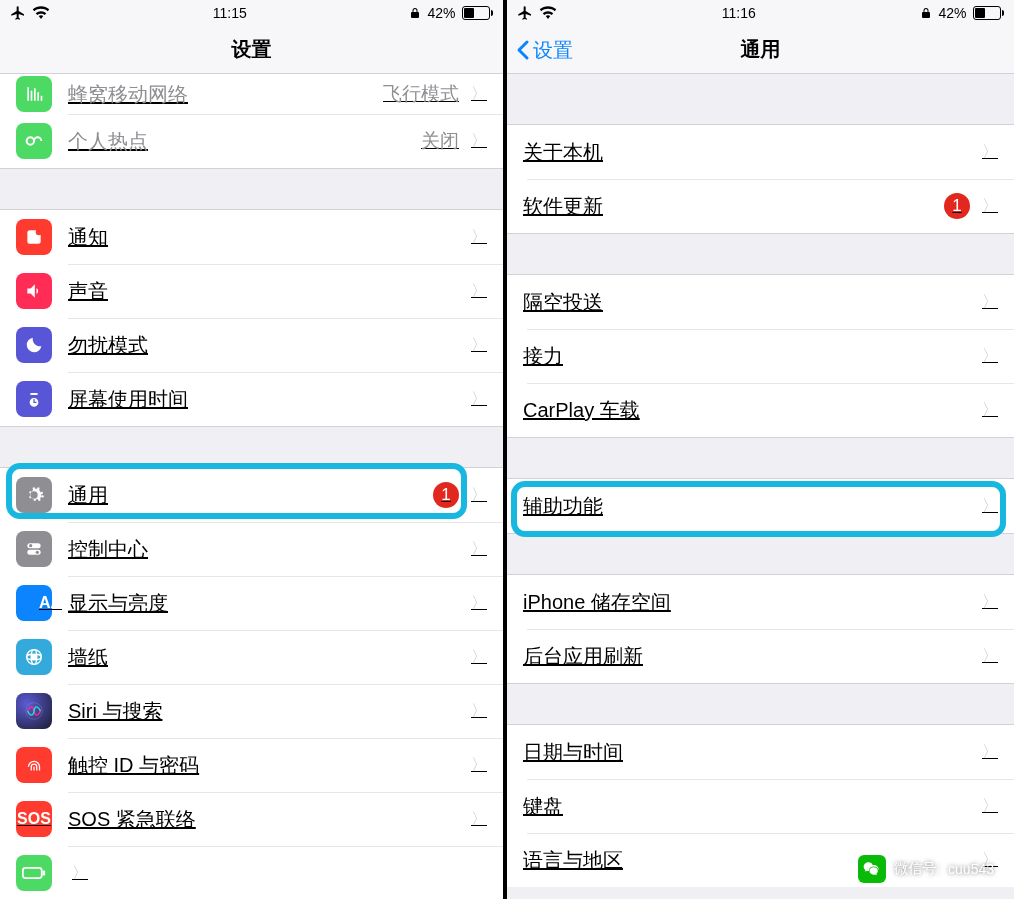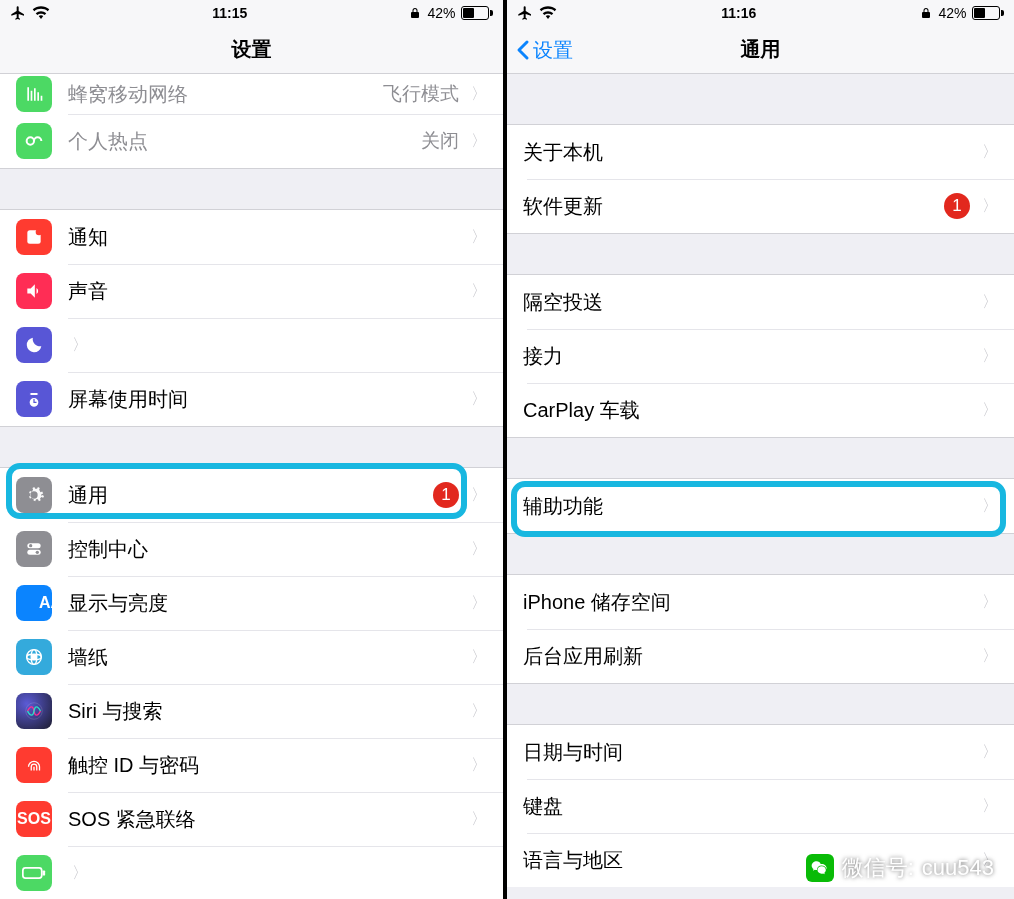--- a/index.html
+++ b/index.html
@@ -5,48 +5,48 @@
   * { margin:0; padding:0; box-sizing:border-box; font-family: -apple-system, "Helvetica Neue", Arial, sans-serif; }
   body { background:#fff; width:1014px; height:899px; position:relative; overflow:hidden; }
   .wrap { display:flex; width:1014px; height:899px; }
   .pane { flex:0 0 505px; height:100%; position:relative; background:#efeff4; overflow:hidden; }
   .pane.left { border-right:4px solid #000; flex:0 0 507px; }
   .pane.right { flex:0 0 507px; }
 
   
   .status { height:26px; background:#f7f7f9; display:flex; align-items:center; justify-content:space-between; padding:0 10px; font-size:14px; color:#000; }
   .status .sl, .status .sr { display:flex; align-items:center; gap:6px; }
-  .status .sc { font-weight:700; }
+  .status .sc { font-weight:400; }
 
   
   .nav { height:48px; background:#f7f7f9; border-bottom:1px solid #d1d1d6; position:relative; display:flex; align-items:center; justify-content:center; }
   .nav-title { font-size:20px; font-weight:600; }
   .nav-back { position:absolute; left:8px; top:0; height:48px; display:flex; align-items:center; color:#0b84fe; font-size:20px; }
   .nav-back .chev { margin-right:2px; }
 
   
   .gap { height:40px; }
 
   
-  .group { background:#a16207; border-top:1px solid #d1d1d6; border-bottom:1px solid #d1d1d6; }
+  .group { background:#a16207; border-top:1px solid #d1d1d6; border-bottom:1px solid #d1d1d6;text-decoration:underline; }
   .row { height:54px; display:flex; align-items:center; padding:0 16px; position:relative; background:#fff; }
   .row + .row::before { content:""; position:absolute; left:68px; right:0; top:0; height:1px; background:#e5e5ea; }
   .row.noicon + .row.noicon::before { left:20px; }
   .row .icon { width:36px; height:36px; border-radius:8px; margin-right:16px; display:flex; align-items:center; justify-content:center; flex:0 0 36px; }
   .row .label { font-size:20px; color:#000; flex:1 1 auto; }
   .row .label.dim { color:#8e8e93; }
   .row .value { font-size:19px; color:#8e8e93; margin-right:8px; }
   .row .chev-r { color:#c7c7cc; margin-left:4px; }
   .badge { width:26px; height:26px; border-radius:13px; background:#e2281e; color:#fff; font-size:17px; font-weight:500; display:flex; align-items:center; justify-content:center; margin-right:8px; }
 
   
   .hl-box { position:absolute; border:6px solid #18b7e0; border-radius:14px; pointer-events:none; }
 
   
-  .wm { position:absolute; right:20px; bottom:16px; display:flex; align-items:center; gap:8px; color:#fff; font-size:22px; text-shadow:0 0 4px rgba(0,0,0,0.6);}
+  .wm { position:absolute; right:20px; bottom:16px; display:flex; align-items:center; gap:8px; color:#fff; font-size:14px; text-shadow:0 0 4px rgba(0,0,0,0.6);}
   .wm .wx { width:28px; height:28px; border-radius:6px; background:#09bb07; display:flex; align-items:center; justify-content:center; }
 
   
   .batt { display:inline-flex; align-items:center; }
   .batt-body { width:28px; height:14px; border:1.3px solid #000; border-radius:3px; position:relative; }
   .batt-fill { position:absolute; left:1px; top:1px; bottom:1px; background:#000; border-radius:1px; }
   .batt-cap { width:2.5px; height:6px; background:#000; border-radius:0 2px 2px 0; margin-left:1px; }
 
   svg { display:block; }
 </style>
@@ -135,20 +135,21 @@
           </div>
         <span class="label">声音</span>
         <span class="chev-r">〉</span>
       </div>
       <div class="row">
         <div class="icon" style="background:#5856d6;">
             <svg width="22" height="22" viewBox="0 0 24 24">
               <path fill="#fff" d="M20 13.3A8 8 0 0 1 10.7 4 8 8 0 1 0 20 13.3z"></path>
             </svg>
           </div>
+        <span class="label">勿扰模式</span>
         <span class="chev-r">〉</span>
       </div>
       <div class="row">
         <div class="icon" style="background:#5856d6;">
             <svg width="20" height="20" viewBox="0 0 24 24">
               <path fill="#fff" d="M7 4h10v4H7zM12 10a6 6 0 1 0 0 12 6 6 0 0 0 0-12zm0 2v4h3" stroke="#5856d6" stroke-width="1.5"></path>
             </svg>
           </div>
         <span class="label">屏幕使用时间</span>
         <span class="chev-r">〉</span>

